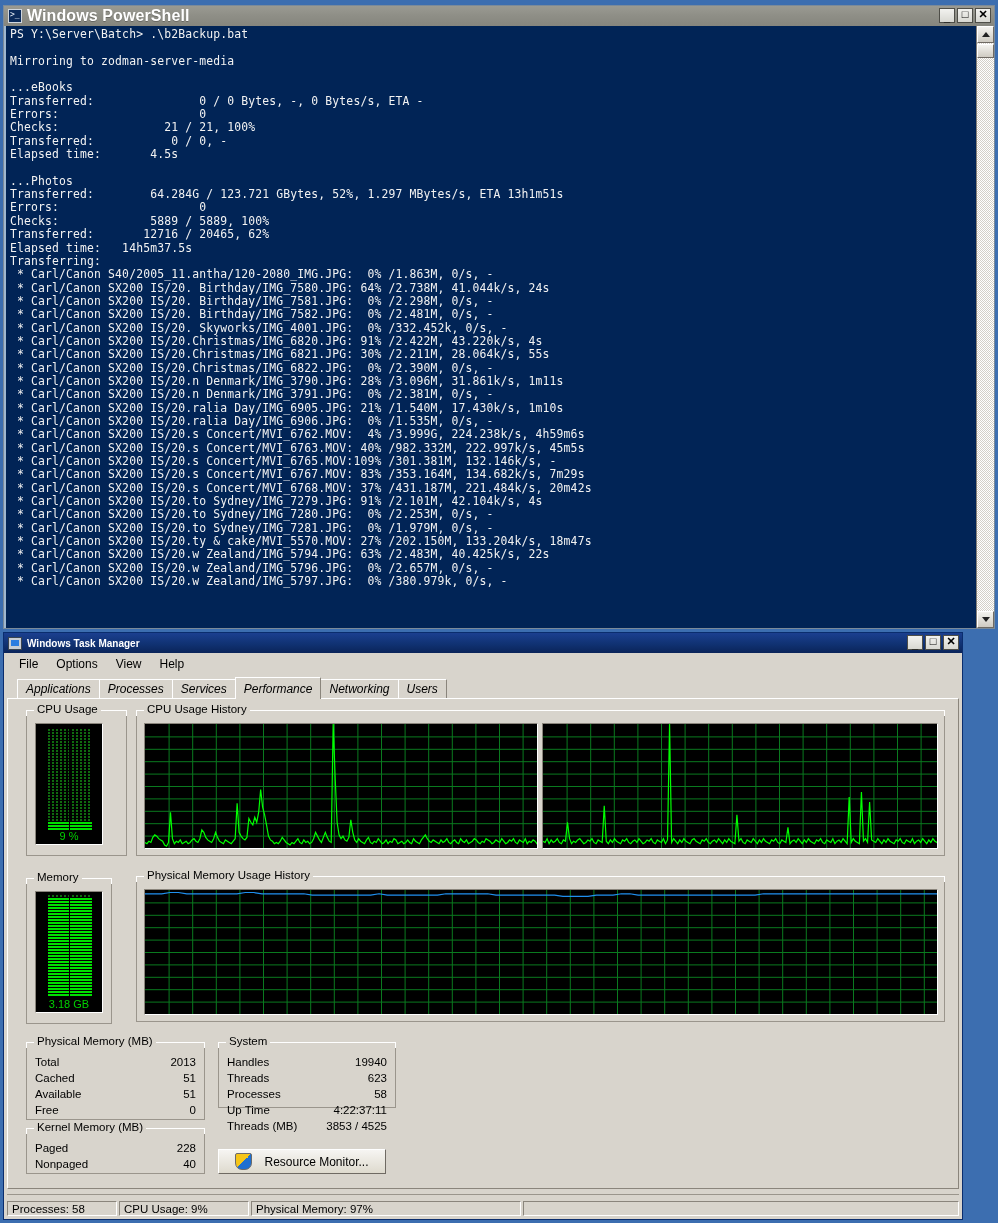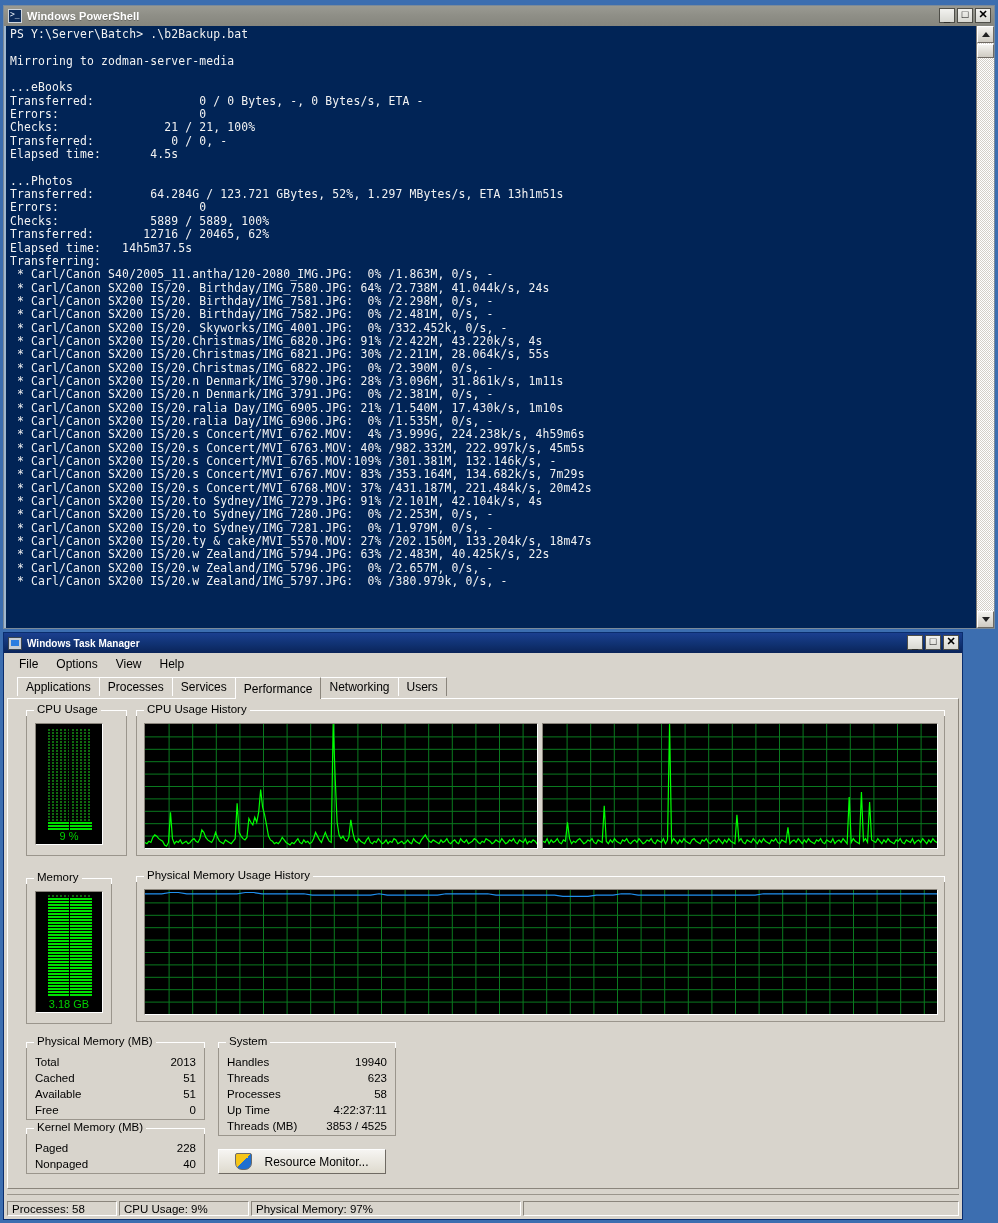--- a/index.html
+++ b/index.html
@@ -33,21 +33,21 @@
     border: 1px solid #cfd6de;
     position: relative; flex: none;
     box-sizing: border-box;
   }
   #ps-icon:after {
     content: ">_"; position: absolute; left: 1px; top: -2px;
     font-family: "DejaVu Sans Mono", monospace; font-size: 8px; color: #e8eef5;
     line-height: 14px;
   }
   #ps-title {
-    font-size: 11px; font-weight: bold; color: #ffffff;
+    font-size: 16px; font-weight: bold; color: #ffffff;
     letter-spacing: 0.1px; white-space: nowrap;
     text-shadow: 0 1px 0 rgba(0,0,0,0.25);
   }
   .winbtns { position: absolute; right: 3px; top: 2px; display: flex; gap: 2px; }
   .winbtn {
     width: 16px; height: 15px;
     background: linear-gradient(to bottom,#f2f2ef,#d8d8d2);
     border: 1px solid #4e4e48;
     box-sizing: border-box;
     display: flex; align-items: center; justify-content: center;
@@ -147,23 +147,23 @@
   }
   .menu-item {
     font-size: 12px; color: #000; padding: 2px 9px; cursor: default;
   }
 
   #tm-client {
     position: absolute; left: 3px; top: 44px; right: 3px; bottom: 30px;
     box-sizing: border-box;
   }
   #tm-tabs {
-    display: flex; align-items: flex-start; height: 22px;
+    display: flex; align-items: center; height: 22px;
     padding-left: 10px;
-    position: relative; z-index: 3;
+    position: relative; z-index: 3; font-style: italic;
   }
   .tab {
     font-size: 12px; color: #000;
     padding: 2px 8px 3px 8px;
     background: #d8d4cc;
     border: 1px solid #ffffff;
     border-right-color: #8a857c; border-bottom: none;
     box-sizing: border-box;
     margin-right: -1px;
     height: 19px;
@@ -569,21 +569,21 @@
                 <span>Paged</span>
                 <span>228</span>
               </div>
               <div class="statline">
                 <span>Nonpaged</span>
                 <span>40</span>
               </div>
             </div>
         </div>
 
-        <div class="group" style="left:210px; top:343px; width:178px; height:94px;">
+        <div class="group" style="left:210px; top:343px; width:178px; height:66px;">
           <div class="glabel">System</div>
           <div id="sys-rows" style="position:absolute; left:0; top:11px; right:0;">
               <div class="statline">
                 <span>Handles</span>
                 <span>19940</span>
               </div>
               <div class="statline">
                 <span>Threads</span>
                 <span>623</span>
               </div>

